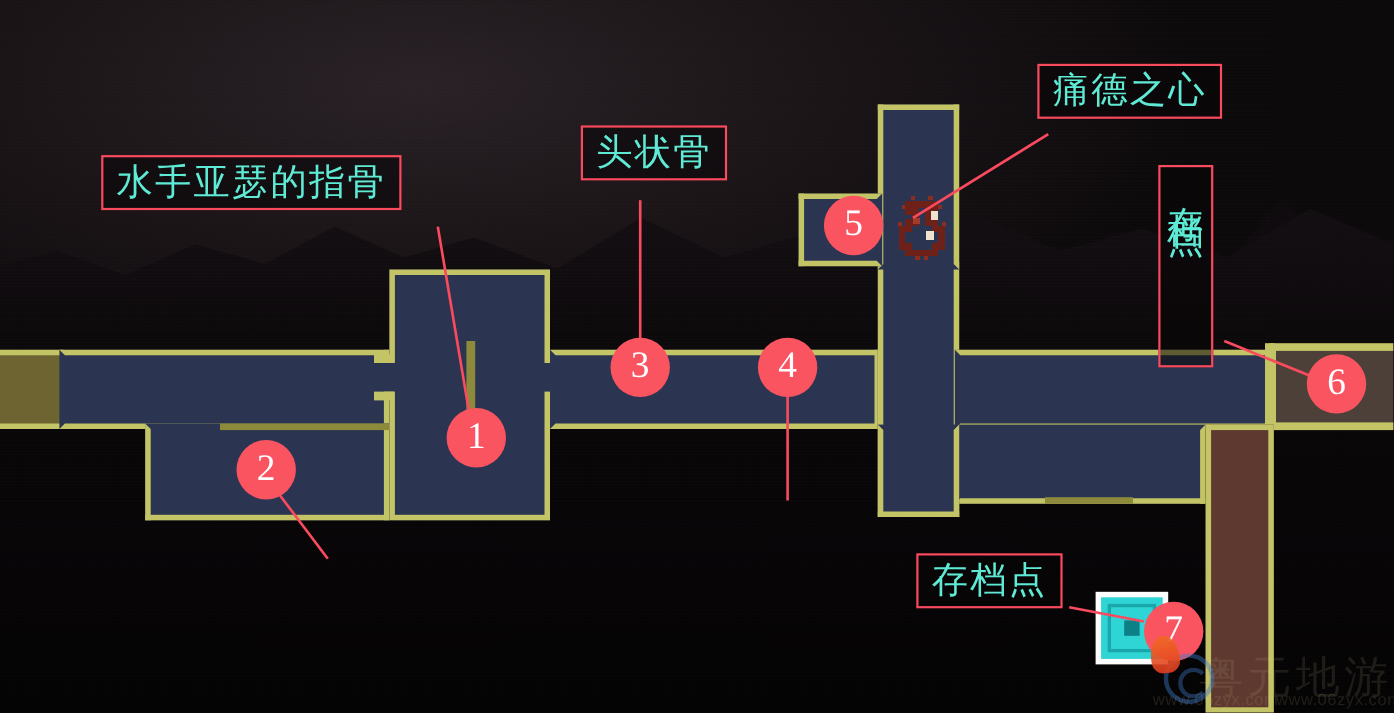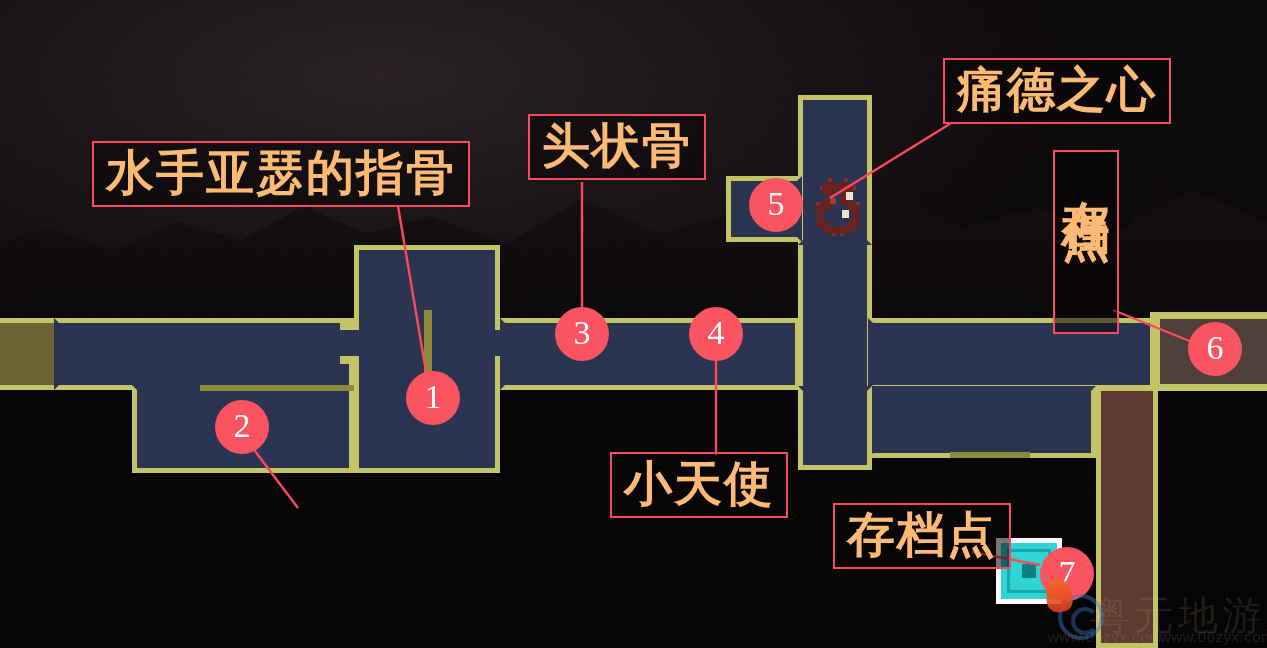--- a/index.html
+++ b/index.html
@@ -70,29 +70,28 @@
     border-top:5px solid #c3c466;border-bottom:5px solid #c3c466;
   }
   .dimroom{
     position:absolute;background:#4d4038;box-sizing:border-box;
   }
 
   
   .lbl{
     position:absolute;
     border:2px solid #fa4a5e;
-    color:#fdba74;
+    color:#5eead4;
     background:rgba(10,6,8,.55);
-    font-size:48px;
+    font-size:33px;
     line-height:1.08;
     letter-spacing:2px;
     padding:4px 12px 6px;
     white-space:nowrap;
     font-family:"Liberation Sans","DejaVu Sans",sans-serif;
-    font-weight:bold;
   }
   .lbl.vert{
     writing-mode:vertical-rl;
     white-space:normal;
     padding:10px 5px;
     letter-spacing:6px;
   }
 
   
   .leader{position:absolute;overflow:visible;pointer-events:none;}
@@ -266,21 +265,20 @@
 
   <div class="lbl" style="left:528px;top:114px;">头状骨</div>
 
   <div class="lbl" style="left:92px;top:141px;">水手亚瑟的指骨</div>
 
   <div class="lbl" style="left:943px;top:58px;">痛德之心</div>
 
   <div class="lbl vert" style="left:1053px;top:150px;height:160px;">存档点</div>
 
 
-  <div class="lbl" style="left:610px;top:452px;">小天使</div>
 
   <div class="lbl" style="left:833px;top:503px;">存档点</div>
 
   <div class="num" style="left:406px;top:371px;">
     <span>1</span>
   </div>
   <div class="num" style="left:215px;top:400px;">
     <span>2</span>
   </div>
   <div class="num" style="left:555px;top:307px;">

